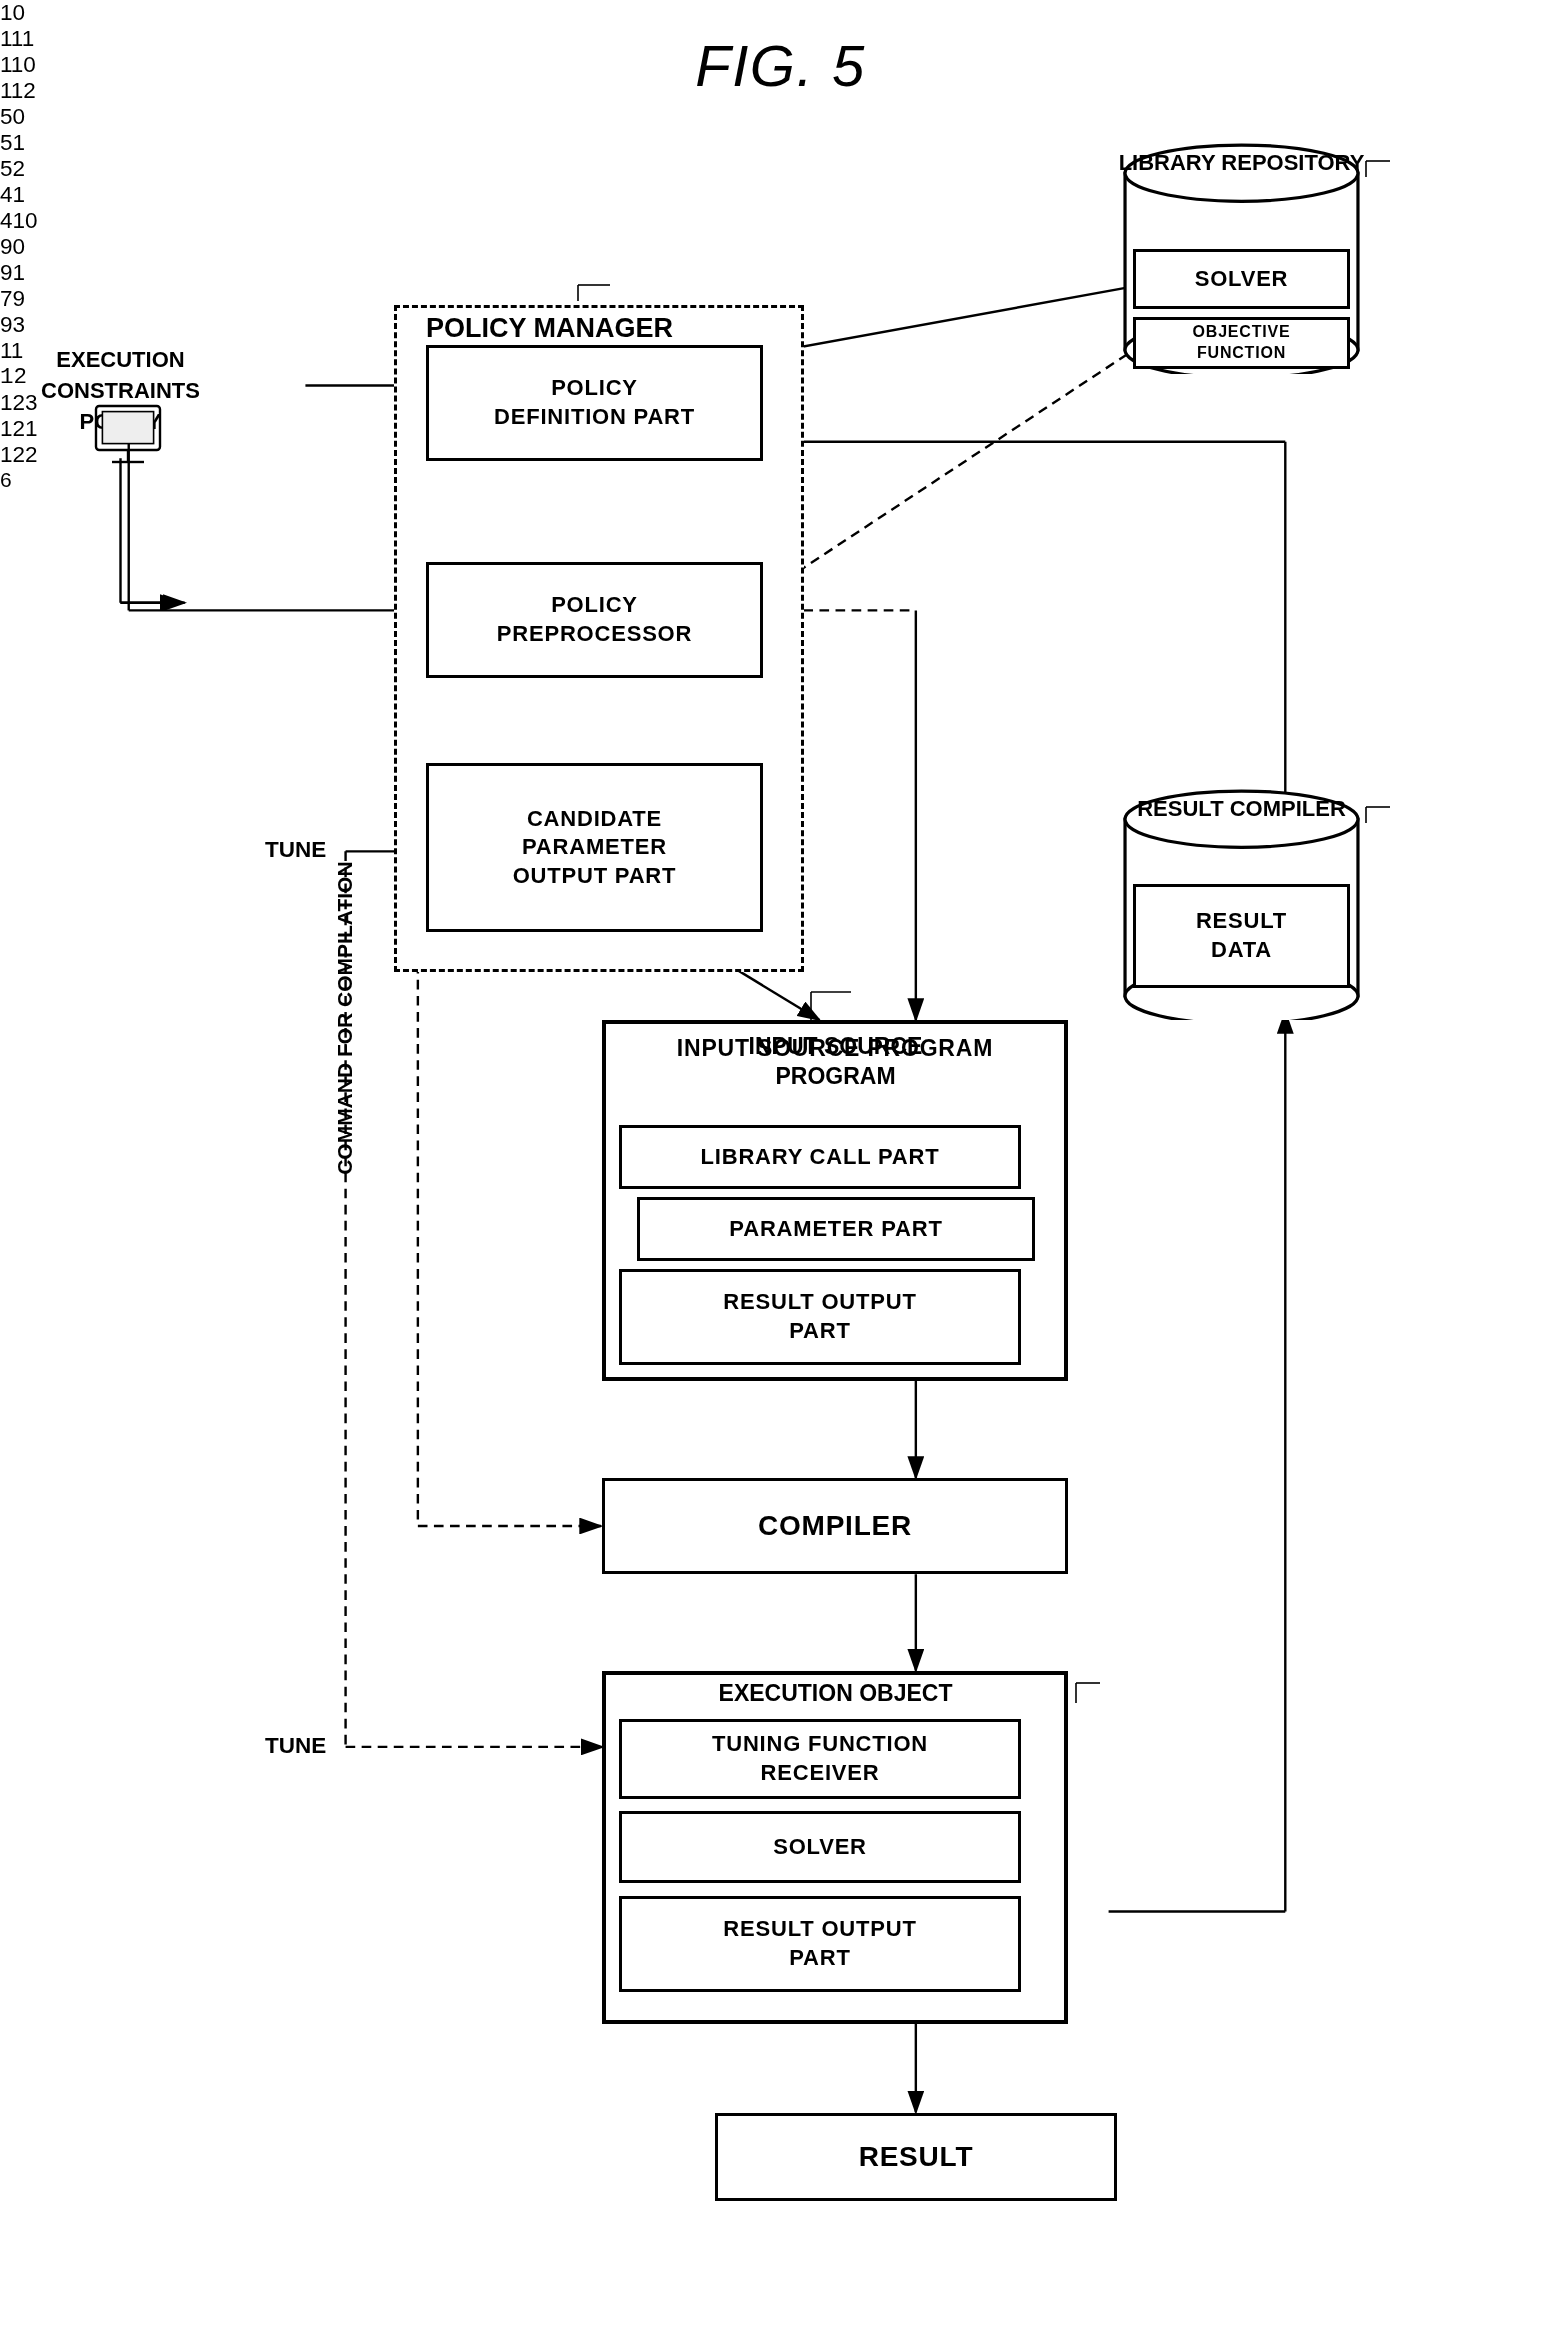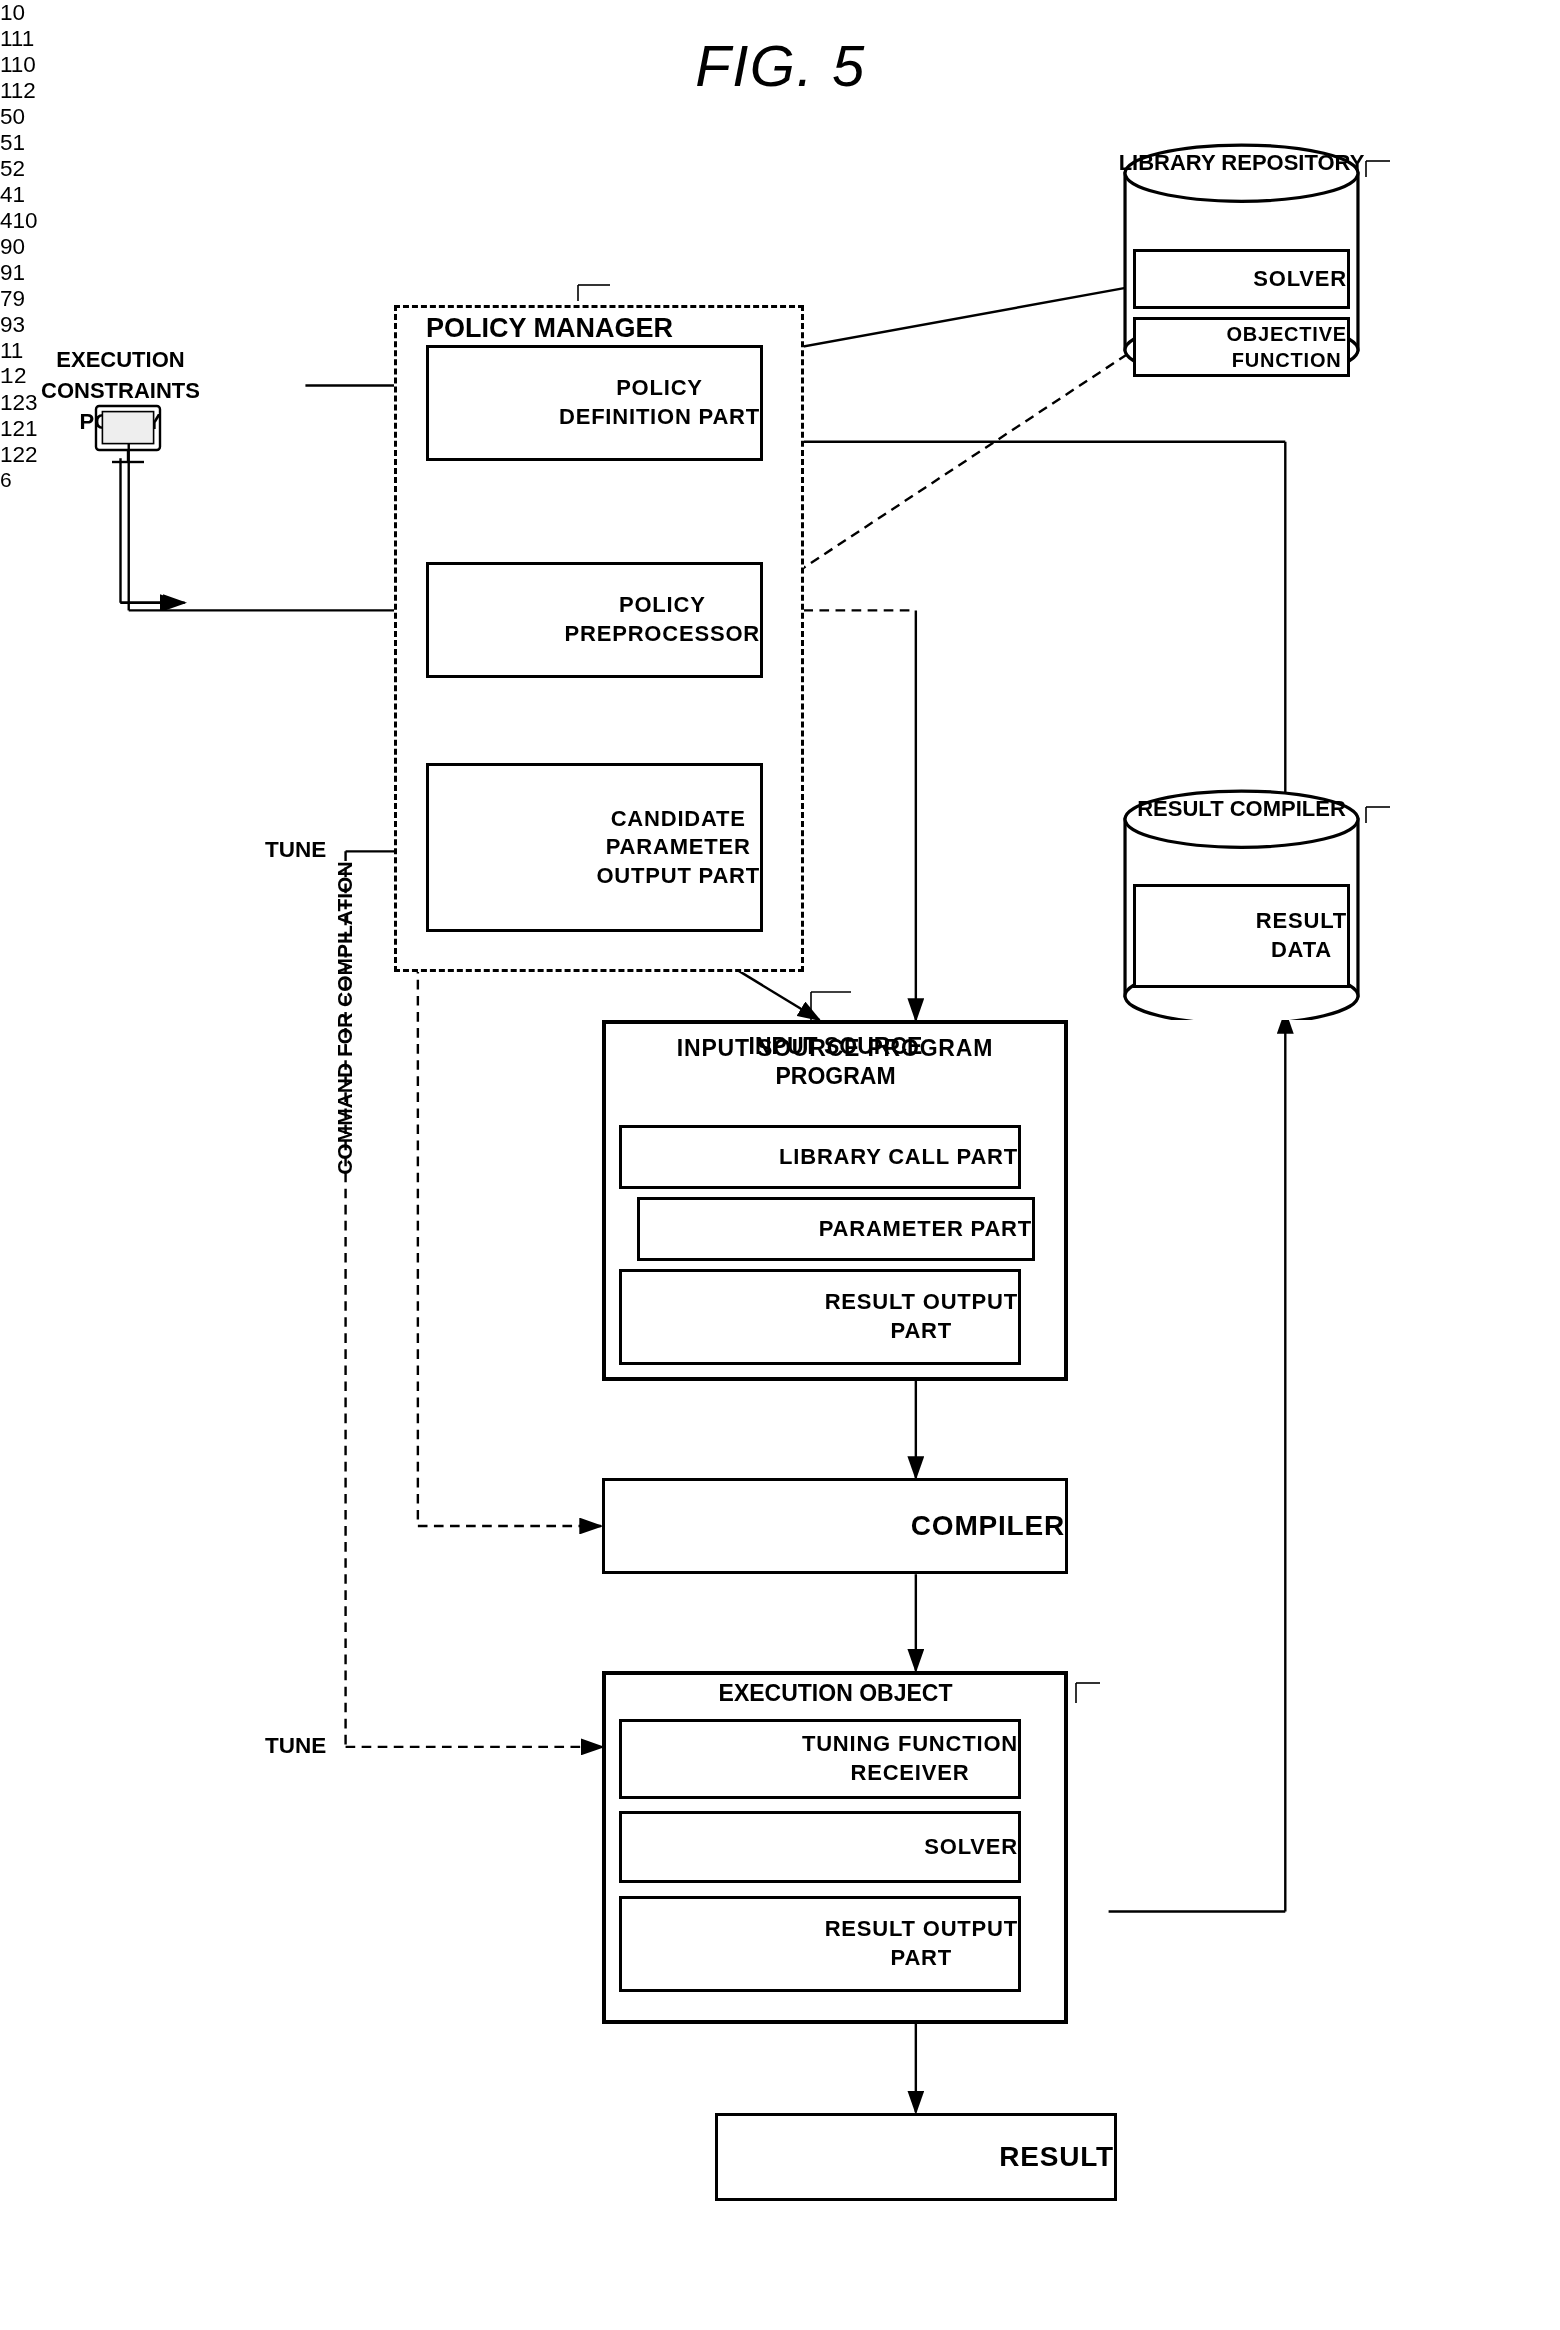--- a/index.html
+++ b/index.html
@@ -27,21 +27,21 @@
       font-weight: normal;
       letter-spacing: 1.6px;
     }
     
     .box {
       position: absolute;
       border: 3.2px solid #000;
       background: #fff;
       display: flex;
       align-items: center;
-      justify-content: flex-end;
+      justify-content: center;
       text-align: center;
       font-size: 24px;
       font-weight: bold;
       letter-spacing: 0.8px;
       line-height: 1.3;
     }
     .box-dashed {
       border-style: dashed;
     }
     .box-outer {
@@ -177,21 +177,21 @@
     <line x1="5" y1="25" x2="5" y2="5" stroke="#000" stroke-width="2"></line>
     <line x1="5" y1="5" x2="35" y2="5" stroke="#000" stroke-width="2"></line>
   </svg>
 
   <div class="box" style="left:1133px;top:249px;width:217px;height:60px;font-size:22px;">
     <span>SOLVER</span>
   </div>
 
   <div class="label-ref" style="left:1358px;top:257px;">51</div>
 
-  <div class="box" style="left:1133px;top:317px;width:217px;height:60px;font-size:20px;">
+  <div class="box" style="left:1133px;top:317px;width:217px;height:52px;font-size:16px;">
     <span style="white-space:pre-line;">OBJECTIVE
 FUNCTION</span>
   </div>
 
   <div class="label-ref" style="left:1358px;top:325px;">52</div>
 
   <svg style="position:absolute;left:1117px;top:779px;width:249px;height:241px;" viewBox="0 0 310 300" width="249" height="241">
     <rect x="10" y="50" width="290" height="220" fill="#fff" stroke="#000" stroke-width="4"></rect>
     <ellipse cx="155" cy="50" rx="145" ry="35" fill="#fff" stroke="#000" stroke-width="4"></ellipse>
     <ellipse cx="155" cy="270" rx="145" ry="35" fill="#fff" stroke="#000" stroke-width="4"></ellipse>

